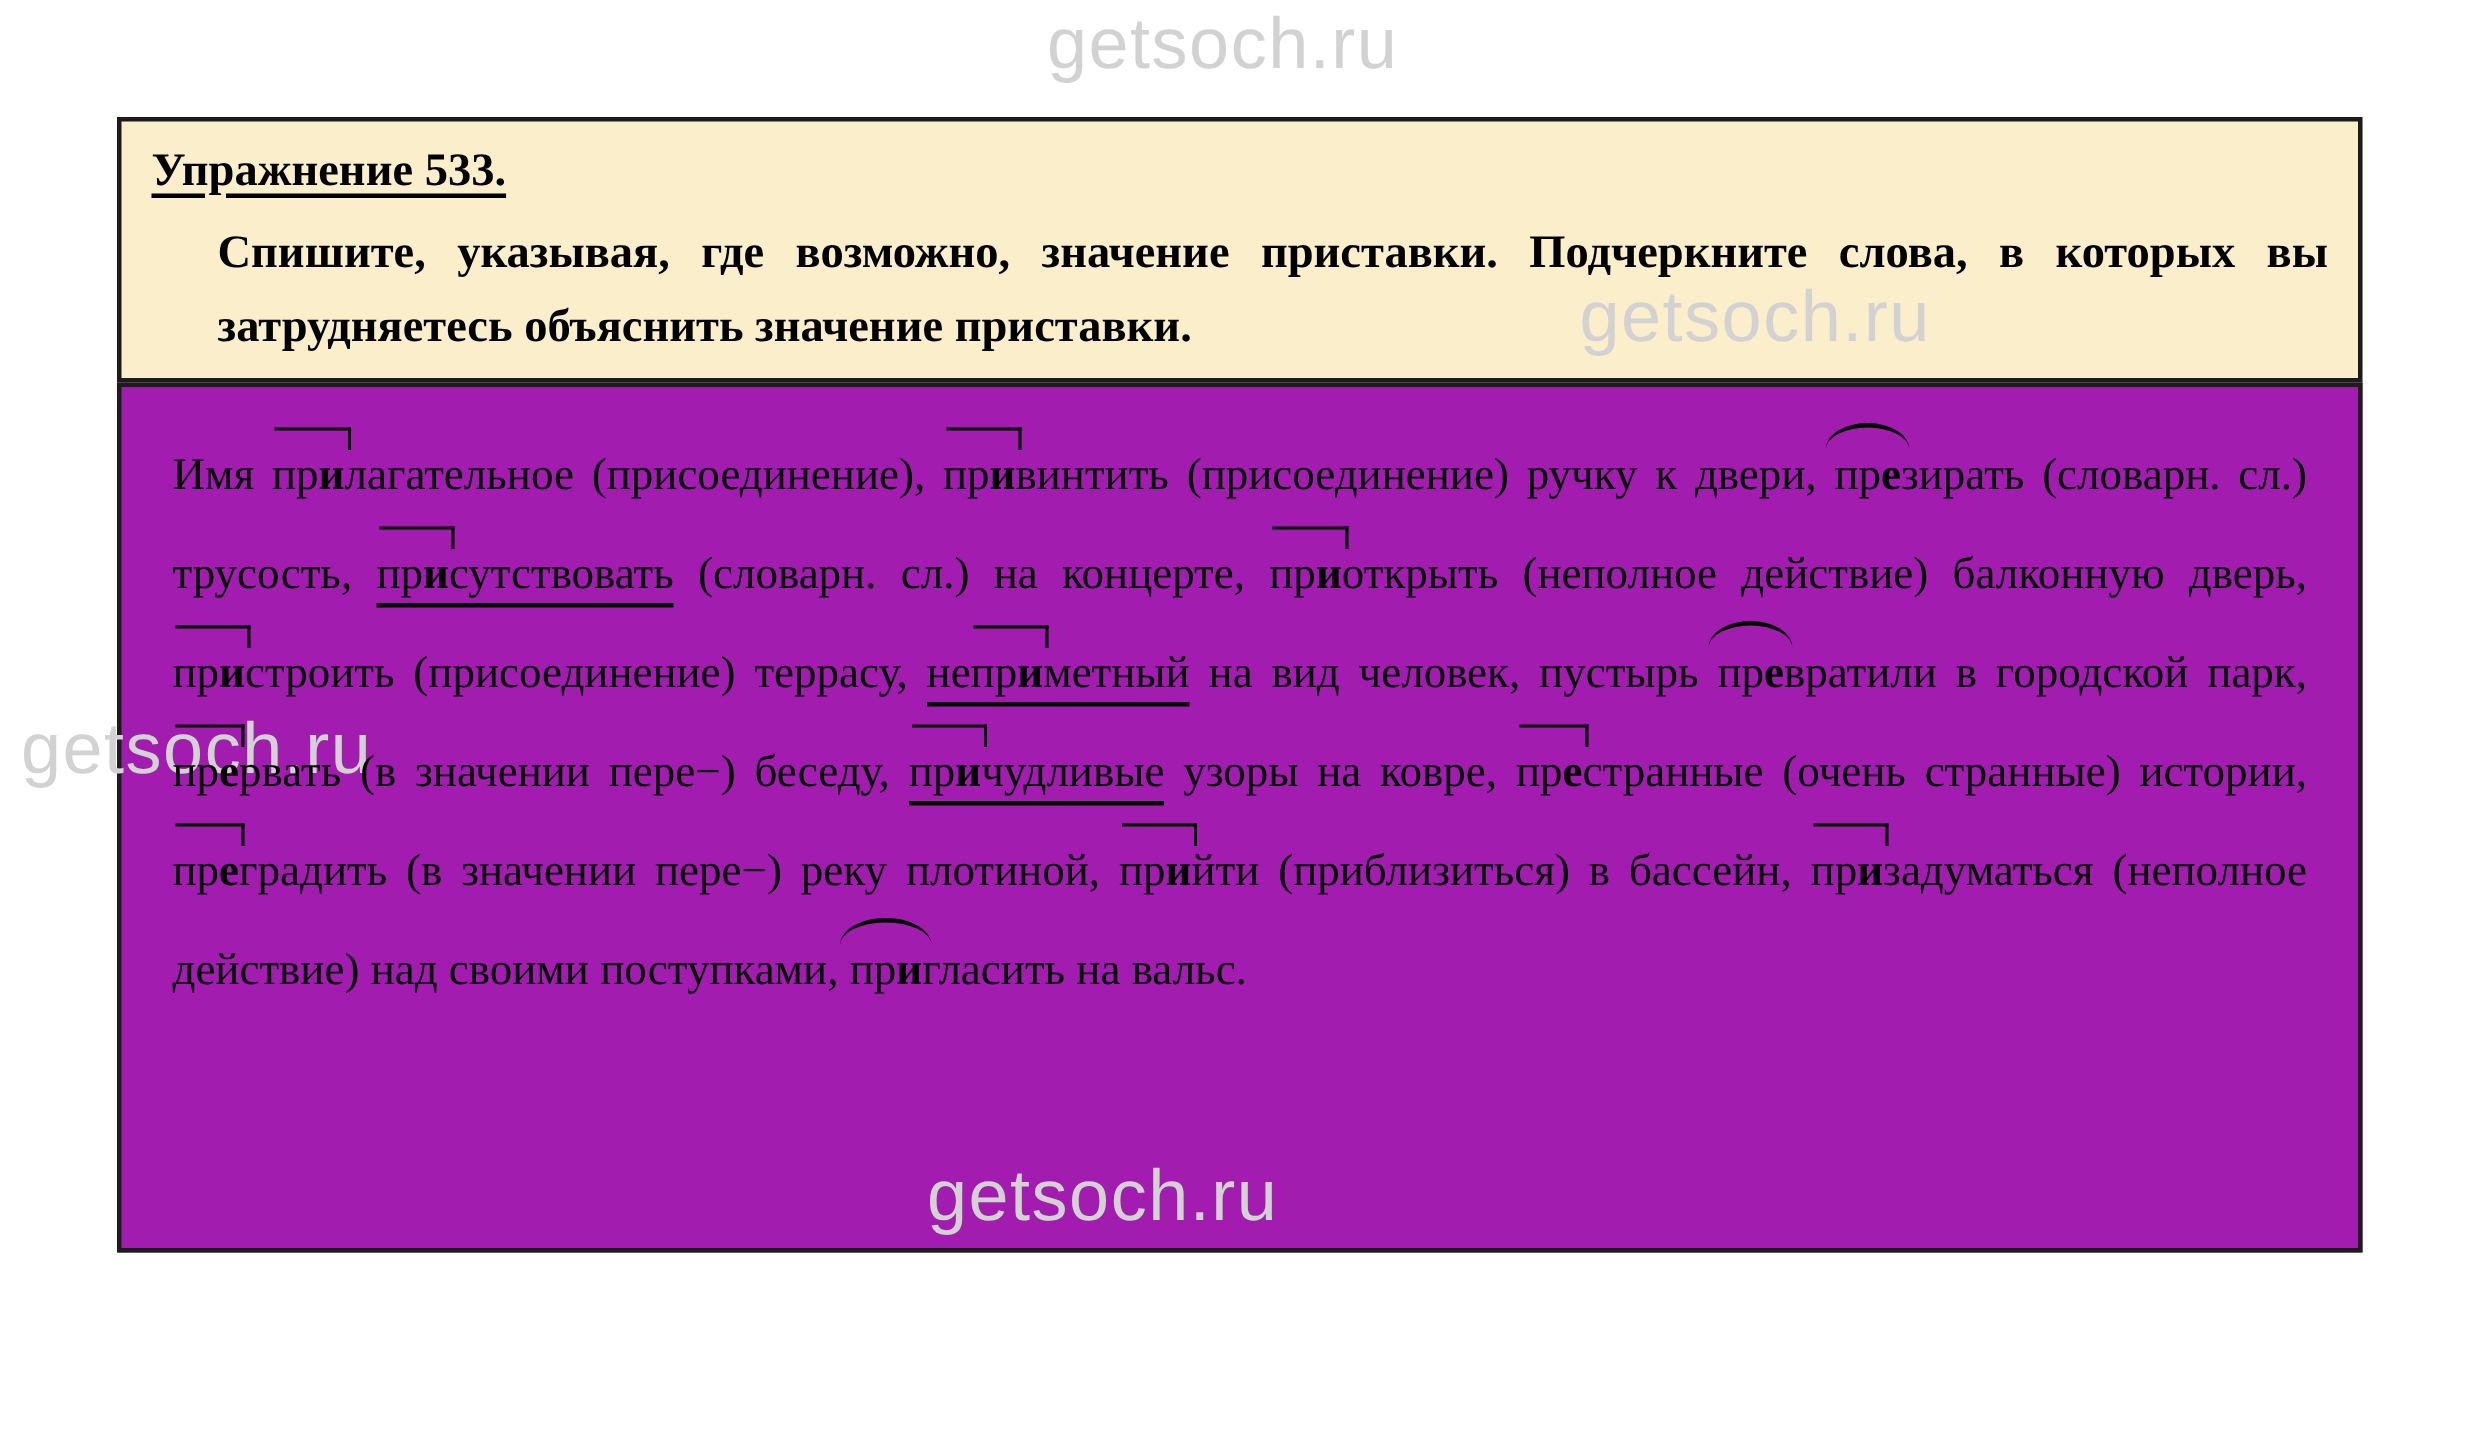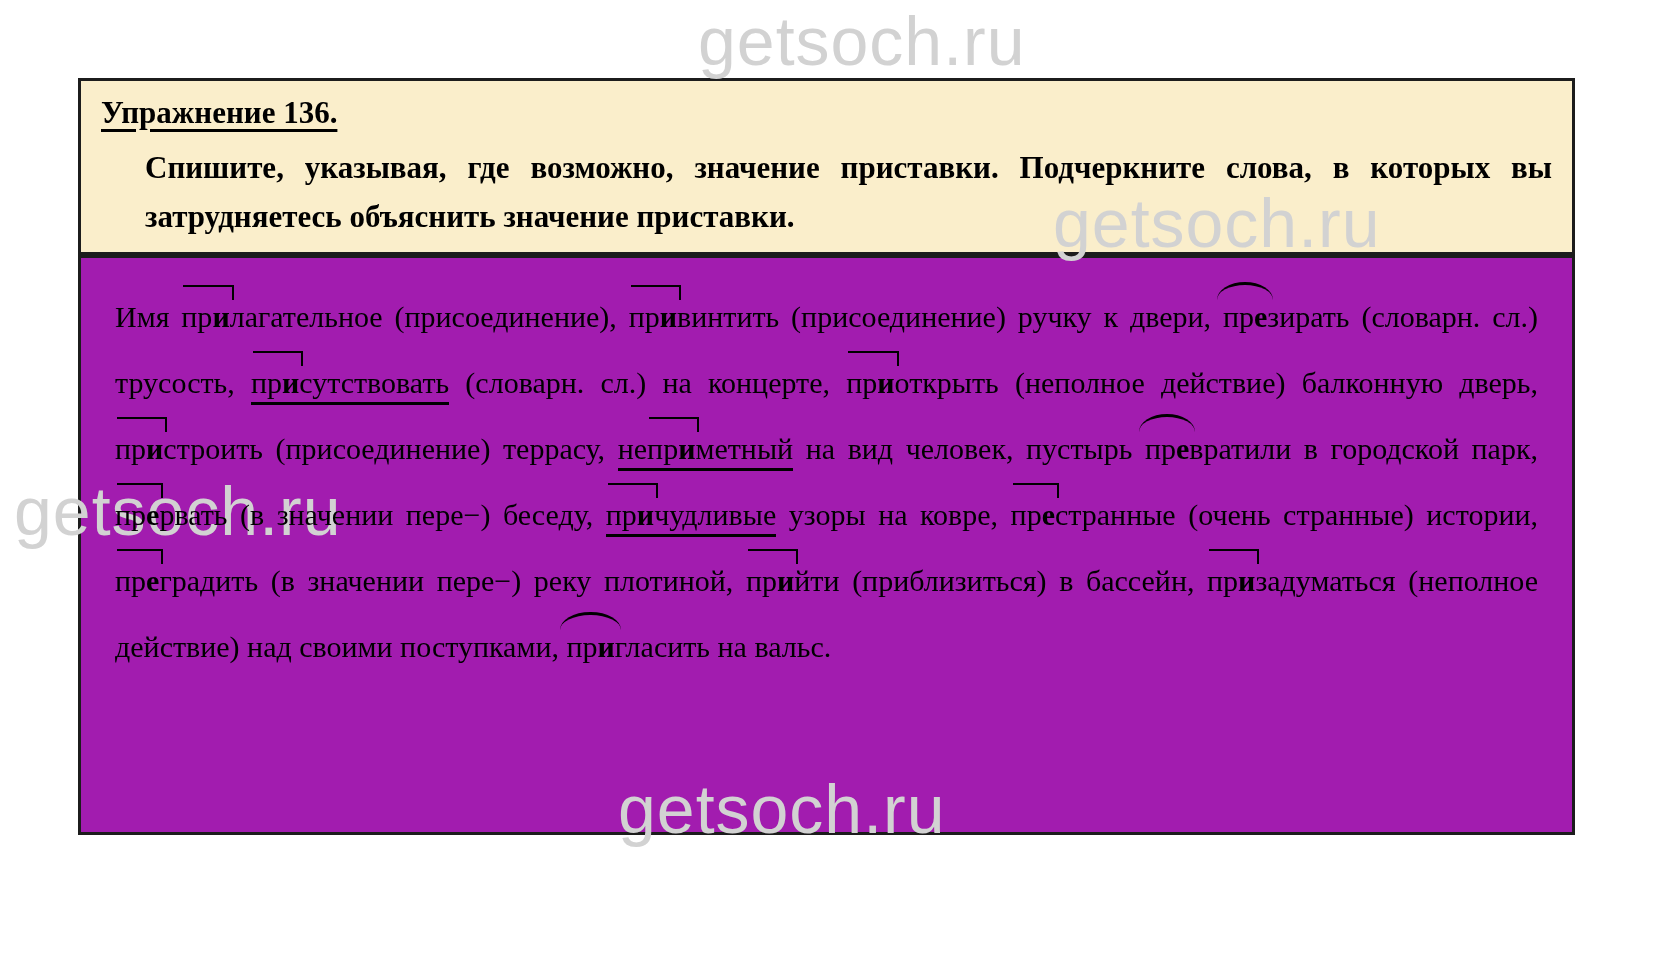--- a/index.html
+++ b/index.html
@@ -15,21 +15,21 @@
     width:1656px;height:962px;
     overflow:hidden;
     font-family:"Liberation Serif",serif;
     color:var(--text);
   }
   .watermark{
     position:absolute;
     z-index:1;
     font-family:"Liberation Sans",sans-serif;
     font-weight:normal;
-    font-size:68px;
+    font-size:48px;
     letter-spacing:1px;
     color:var(--watermark);
     white-space:nowrap;
     user-select:none;
   }
   .wm-top{left:698px;top:2px;}
   .wm-right{left:1053px;top:184px;}
   .wm-left{left:14px;top:472px;}
   .wm-bottom{left:618px;top:770px;}
   .box{
@@ -99,21 +99,21 @@
 </head>
 <body>
 
 <div class="watermark wm-top">getsoch.ru</div>
 <div class="watermark wm-right">getsoch.ru</div>
 <div class="watermark wm-left">getsoch.ru</div>
 <div class="watermark wm-bottom">getsoch.ru</div>
 
 <div class="box header-box">
   <div class="layer">
-    <div class="title">Упражнение 136.</div>
+    <div class="title">Упражнение 533.</div>
     <div class="instruction">Спишите, указывая, где возможно, значение приставки. Подчеркните слова, в которых вы затрудняетесь объяснить значение приставки.</div>
   </div>
 </div>
 
 <div class="box content-box">
   <div class="layer">
     <div class="exercise-text"><span>Имя </span><span class="word"><span class="mark-bracket word"><span>пр</span><span class="bold">и</span></span><span>лагательное</span></span><span> (присоединение), </span><span class="word"><span class="mark-bracket word"><span>пр</span><span class="bold">и</span></span><span>винтить</span></span><span> (присоединение) ручку к двери, </span><span class="word"><span class="mark-arc word"><span>пр</span><span class="bold">е</span></span><span>зирать</span></span><span> (словарн. сл.) трусость, </span><span class="u-word word"><span class="mark-bracket word"><span>пр</span><span class="bold">и</span></span><span>сутствовать</span></span><span> (словарн. сл.) на концерте, </span><span class="word"><span class="mark-bracket word"><span>пр</span><span class="bold">и</span></span><span>открыть</span></span><span> (неполное действие) балконную дверь, </span><span class="word"><span class="mark-bracket word"><span>пр</span><span class="bold">и</span></span><span>строить</span></span><span> (присоединение) террасу, </span><span class="u-word word"><span>не</span><span class="mark-bracket word"><span>пр</span><span class="bold">и</span></span><span>метный</span></span><span> на вид человек, пустырь </span><span class="word"><span class="mark-arc word"><span>пр</span><span class="bold">е</span></span><span>вратили</span></span><span> в городской парк, </span><span class="word"><span class="mark-bracket word"><span>пр</span><span class="bold">е</span></span><span>рвать</span></span><span> (в значении пере−) беседу, </span><span class="u-word word"><span class="mark-bracket word"><span>пр</span><span class="bold">и</span></span><span>чудливые</span></span><span> узоры на ковре, </span><span class="word"><span class="mark-bracket word"><span>пр</span><span class="bold">е</span></span><span>странные</span></span><span> (очень странные) истории, </span><span class="word"><span class="mark-bracket word"><span>пр</span><span class="bold">е</span></span><span>градить</span></span><span> (в значении пере−) реку плотиной, </span><span class="word"><span class="mark-bracket word"><span>пр</span><span class="bold">и</span></span><span>йти</span></span><span> (приблизиться) в бассейн, </span><span class="word"><span class="mark-bracket word"><span>пр</span><span class="bold">и</span></span><span>задуматься</span></span><span> (неполное действие) над своими поступками, </span><span class="word"><span class="mark-arc word"><span>пр</span><span class="bold">и</span></span><span>гласить</span></span><span> на вальс.</span></div>
   </div>
 </div>
 

